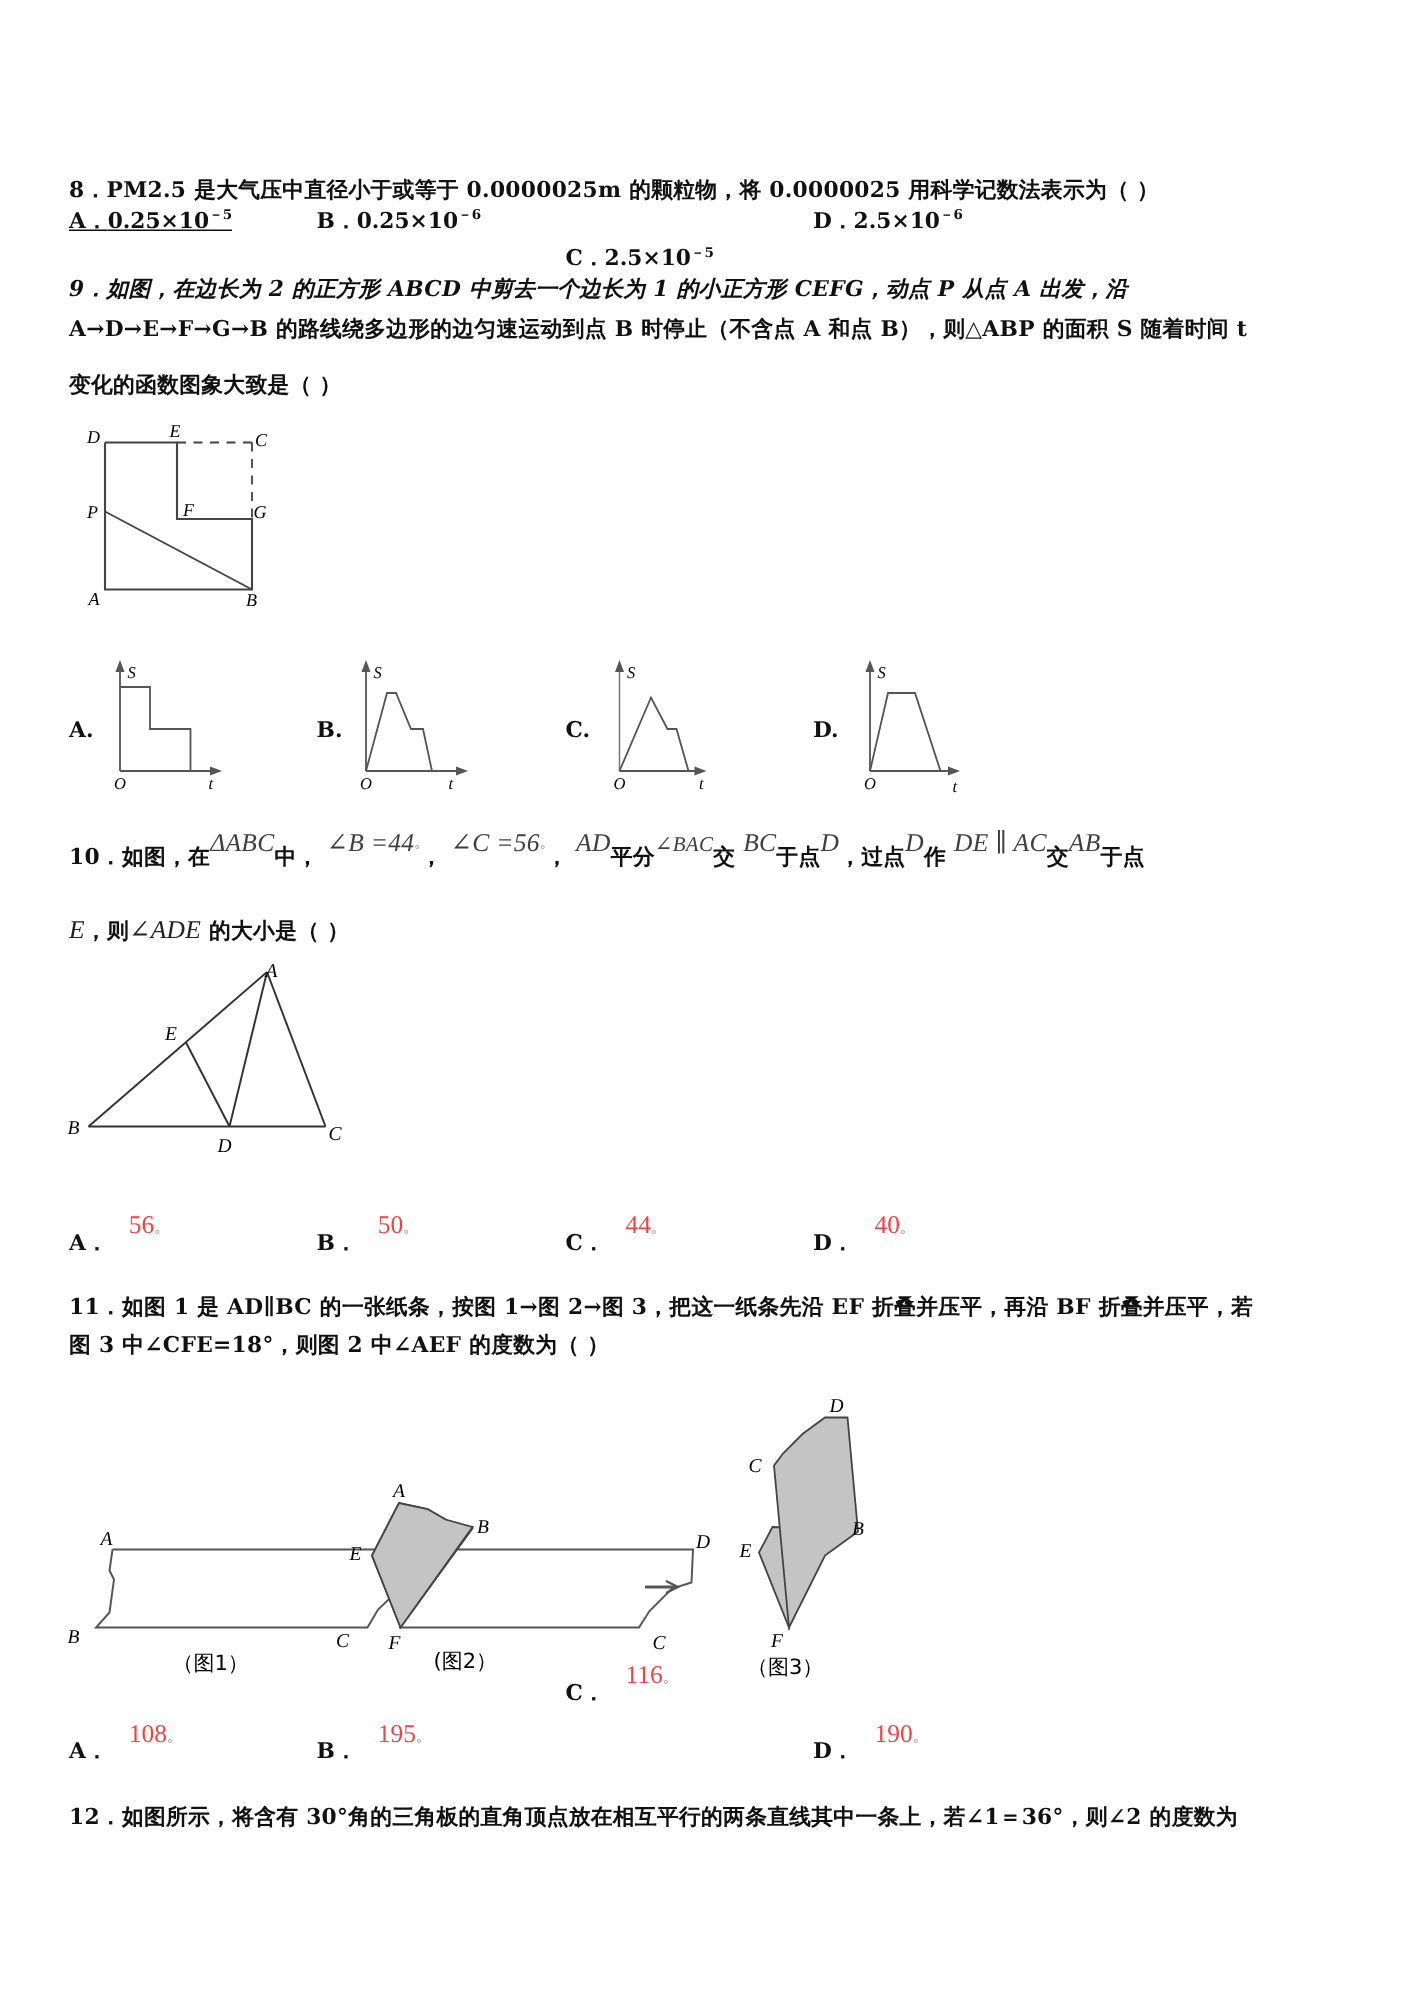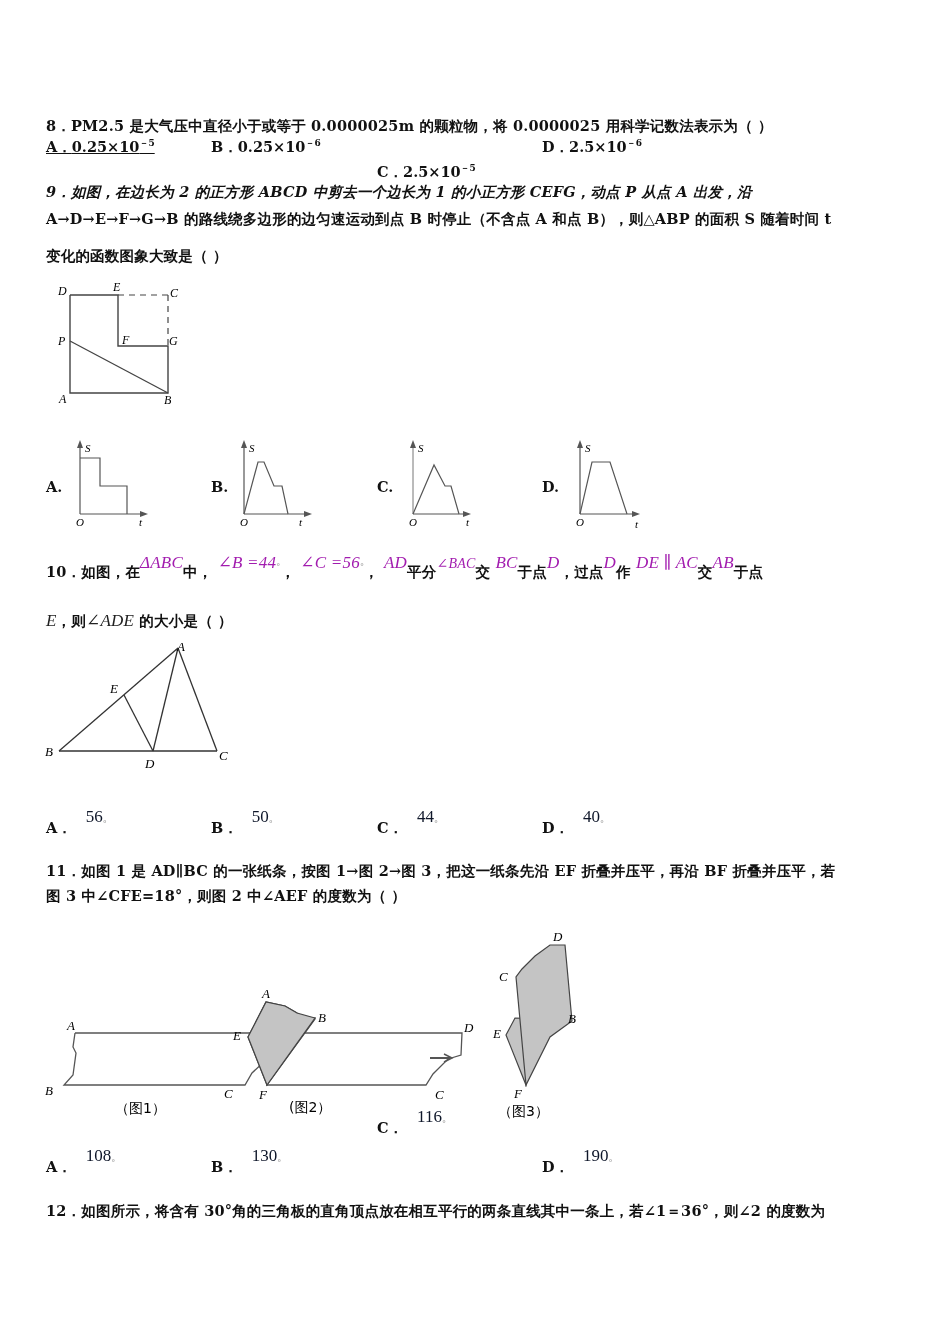--- a/index.html
+++ b/index.html
@@ -1,24 +1,24 @@
 <!DOCTYPE html>
 <html><head>
 <meta charset="utf-8">
 <style>
   html, body { margin: 0; padding: 0; background: #ffffff; }
   body { width: 950px; height: 1344px; position: relative; overflow: hidden;
          font-family: "DejaVu Serif", "Liberation Serif", serif; color: #111; }
   .line { position: absolute; left: 46px; font-size: 14.5px; font-weight: bold; white-space: nowrap; letter-spacing: 0.2px; }
   .opt { position: absolute; font-size: 14.5px; font-weight: bold; white-space: nowrap; }
   .opt sup { font-size: 9px; font-weight: bold; }
-  .math { font-family: "Liberation Serif", "DejaVu Serif", serif; font-style: italic; font-weight: normal; font-size: 17px; position: relative; top: -9px; color: #a21caf; }
+  .math { font-family: "Liberation Serif", "DejaVu Serif", serif; font-style: italic; font-weight: normal; font-size: 17px; position: relative; top: -9px; color: #404040; }
   .mathn { font-family: "Liberation Serif", "DejaVu Serif", serif; font-weight: normal; font-size: 17px; position: relative; color: #222; }
   .deg { font-size: 8px; color: #aaa; vertical-align: top; }
-  .optval { font-family: "Liberation Serif", serif; font-weight: normal; font-size: 17px; position: relative; top: -11px; margin-left: 14px; color: #0f172a; }
+  .optval { font-family: "Liberation Serif", serif; font-weight: normal; font-size: 17px; position: relative; top: -11px; margin-left: 14px; color: #ef4444; }
   svg { position: absolute; overflow: visible; }
   svg text { font-family: "Liberation Serif", "DejaVu Serif", serif; font-style: italic; }
   .cap { font-family: "DejaVu Sans", sans-serif; font-style: normal; }
 </style>
 </head>
 <body>
 
 <div class="line" style="top:117px;">
   <span>8．</span><span>PM2.5 是大气压中直径小于或等于 0.0000025m 的颗粒物，将 0.0000025 用科学记数法表示为（   ）</span>
 </div>
@@ -174,17 +174,17 @@
     <text x="459" y="56" font-size="13">C</text>
     <text x="496" y="97" font-size="13" display="none"></text>
     <text x="528" y="98" font-size="13">B</text>
     <text x="453" y="113" font-size="13">E</text>
     <text x="474" y="173" font-size="13">F</text>
     <text x="458" y="191" font-size="14" class="cap">（图3）</text>
   </g>
 </svg>
 
 <div class="opt" style="left:46px;top:1157px;"><span>A．</span><span class="optval">108</span><span class="deg">°</span></div>
-<div class="opt" style="left:211px;top:1157px;"><span>B．</span><span class="optval">130</span><span class="deg">°</span></div>
+<div class="opt" style="left:211px;top:1157px;"><span>B．</span><span class="optval">195</span><span class="deg">°</span></div>
 <div class="opt" style="left:377px;top:1118px;"><span>C．</span><span class="optval">116</span><span class="deg">°</span></div>
 <div class="opt" style="left:542px;top:1157px;"><span>D．</span><span class="optval">190</span><span class="deg">°</span></div>
 
 <div class="line" style="top:1202px;">12．如图所示，将含有 30°角的三角板的直角顶点放在相互平行的两条直线其中一条上，若∠1＝36°，则∠2 的度数为</div>
 
 </body></html>

